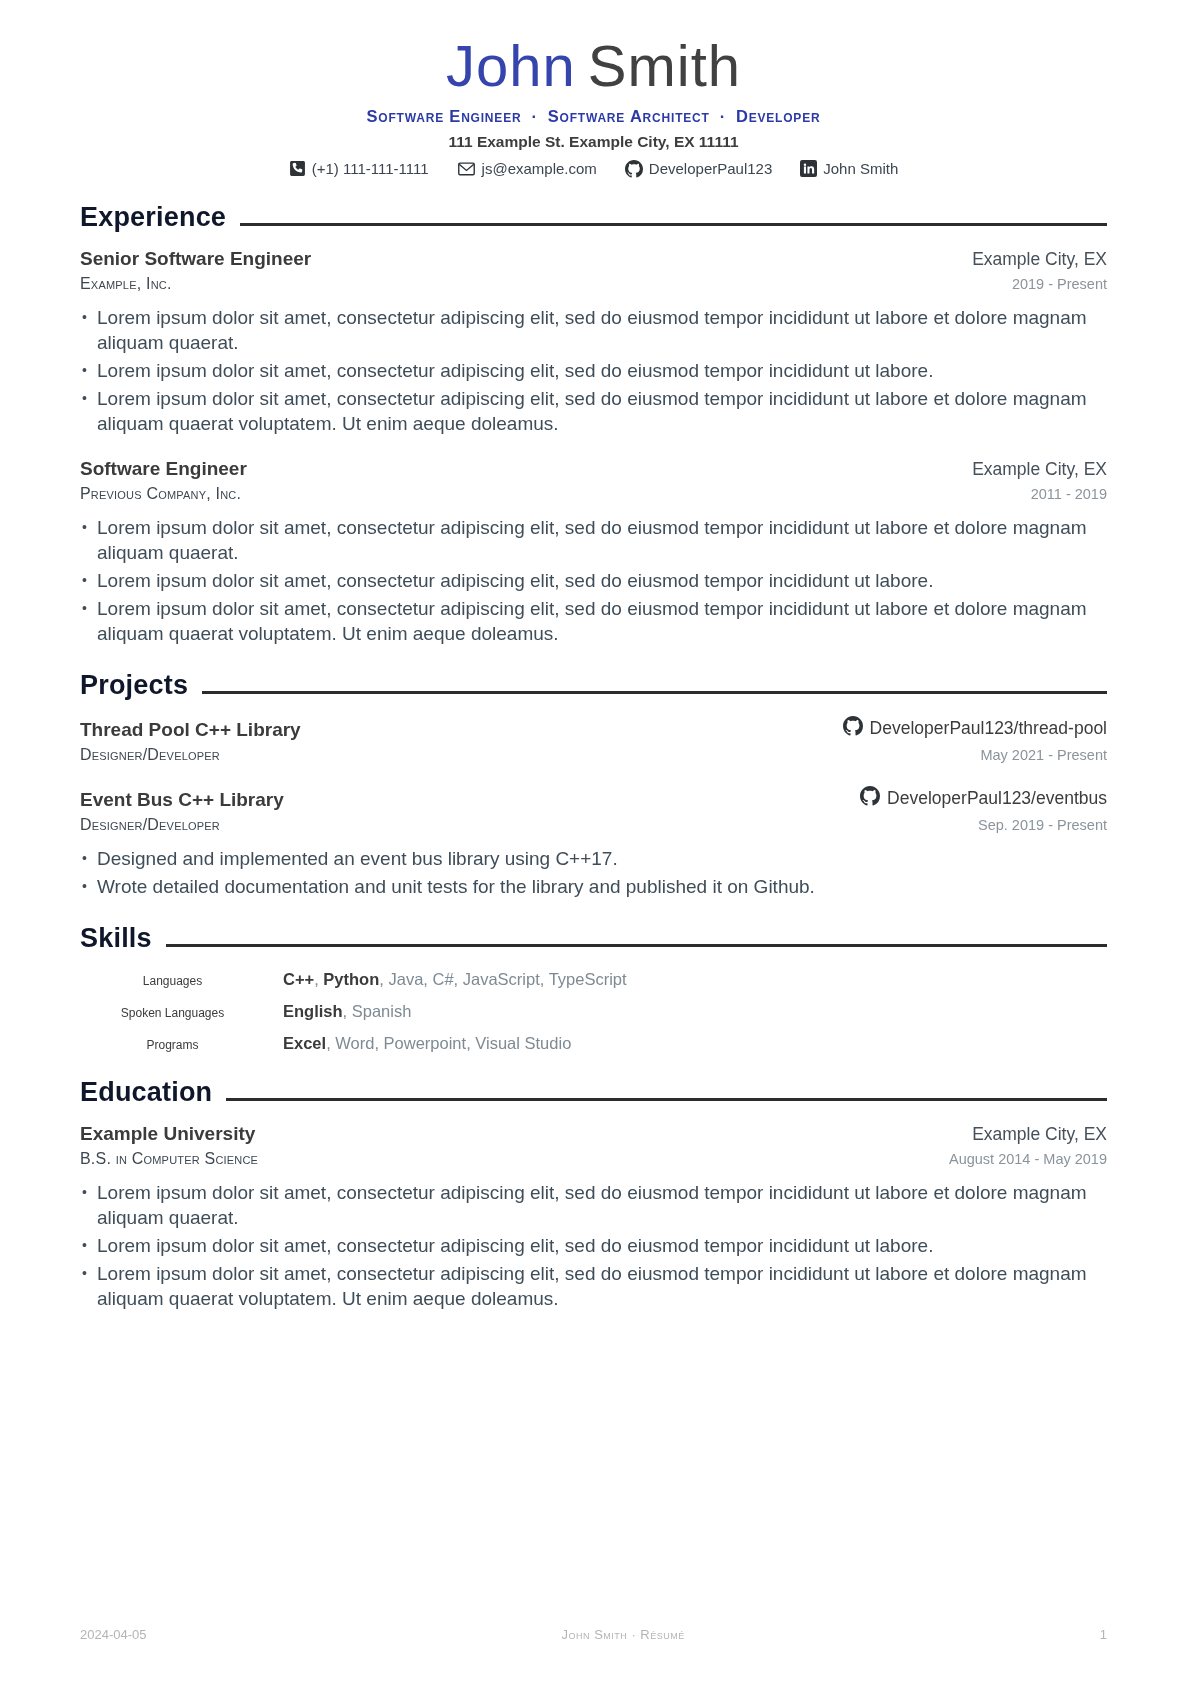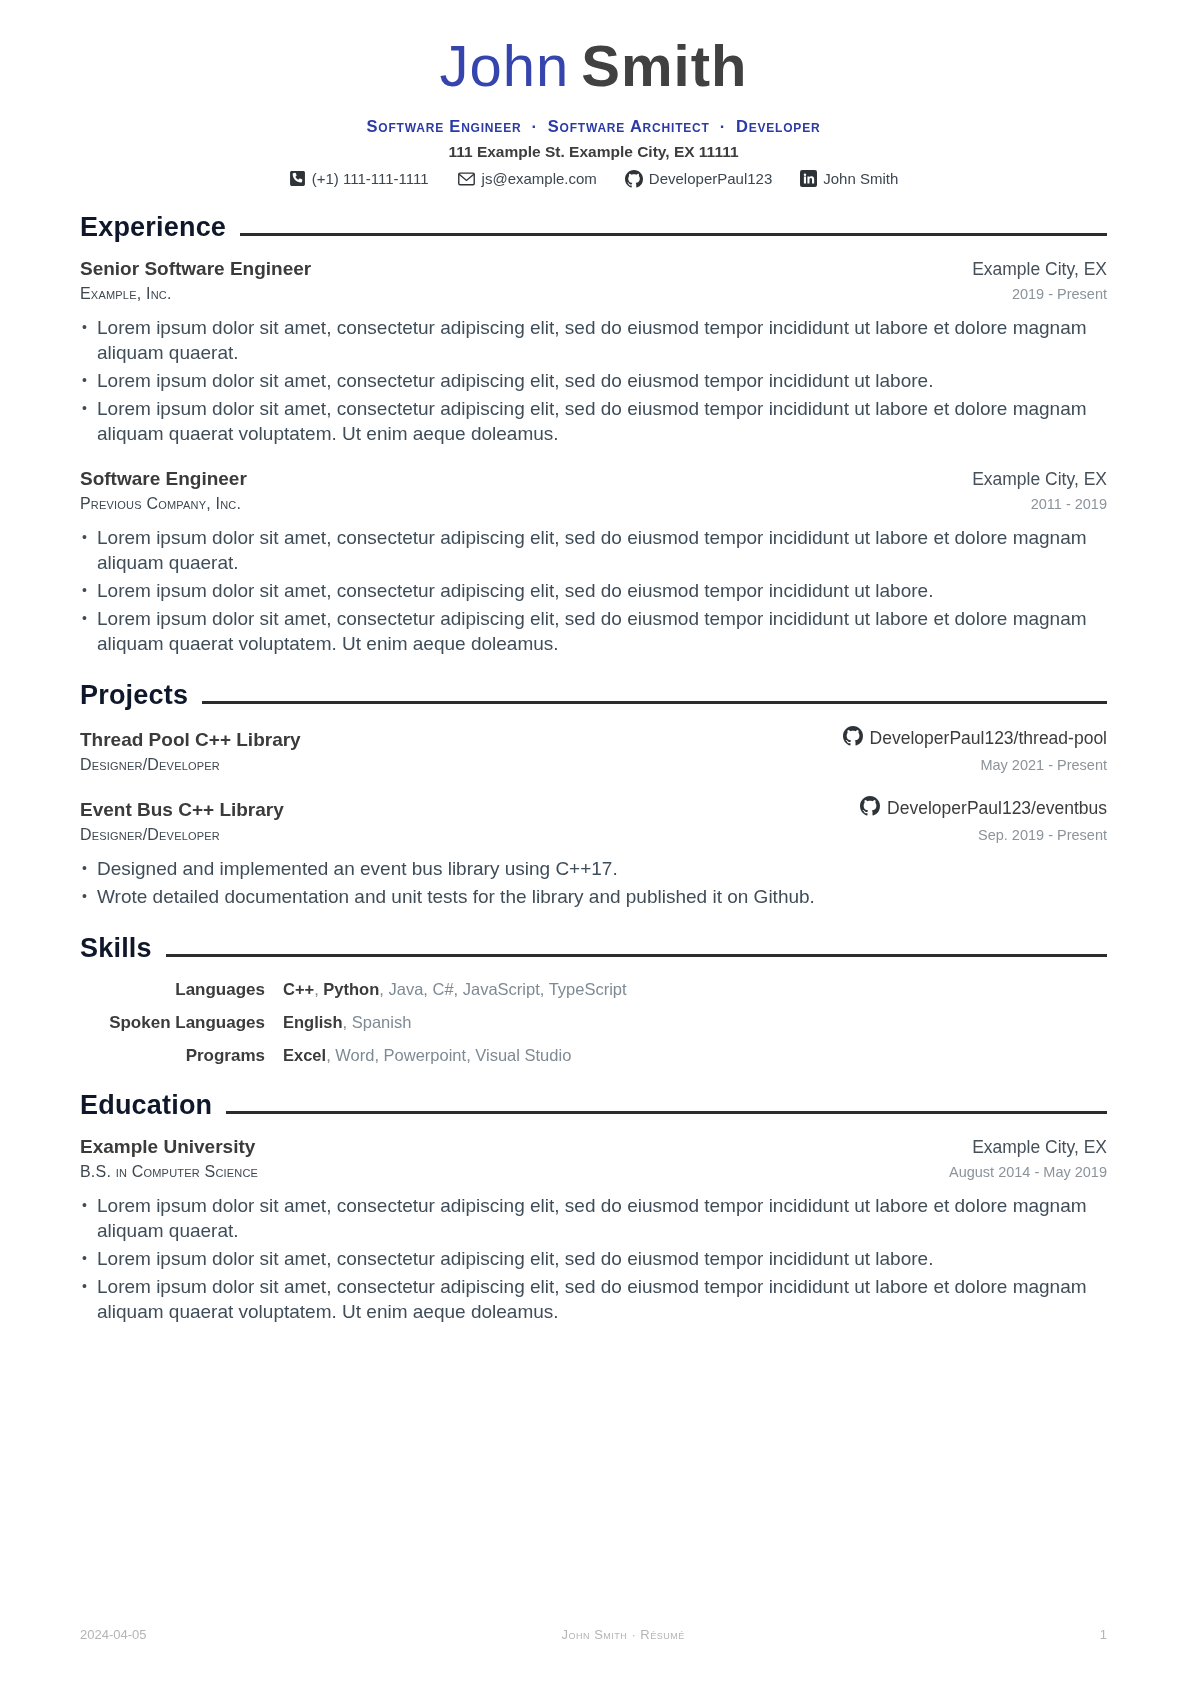--- a/index.html
+++ b/index.html
@@ -7,23 +7,23 @@
   body { font-family:"Liberation Sans","DejaVu Sans",sans-serif; }
   .page {
     position:relative; width:1191px; height:1684px; margin:0 auto;
     background:#ffffff; padding:36px 84px 0 80px; overflow:hidden;
     color:#3f4d59;
   }
   
   .hdr { text-align:center; }
   .name { font-size:58px; line-height:1.05; letter-spacing:1px; }
   .name .first { color:#3545ad; font-weight:300; }
-  .name .last  { color:#414141; font-weight:700; margin-left:12px; }
+  .name .last  { color:#414141; font-weight:400; margin-left:12px; }
   .titles {
-    margin-top:20px; color:#2b3aa6; font-size:16.5px; font-weight:600;
+    margin-top:10px; color:#2b3aa6; font-size:16.5px; font-weight:600;
     font-variant:small-caps; letter-spacing:0.8px;
   }
   .titles .sep { margin:0 10px; font-weight:700; }
   .address { margin-top:7px; font-size:15.5px; font-weight:700; color:#3d3d3d; }
   .contacts {
     margin-top:9px; display:flex; justify-content:center; align-items:center;
     gap:28px; font-size:15px; color:#3c4650;
   }
   .contact { display:inline-flex; align-items:center; gap:6px; color:#3c4650; text-decoration:none; }
   .contact svg { display:block; }
@@ -43,21 +43,21 @@
   .repo { display:inline-flex; align-items:center; gap:7px; font-size:17.5px; color:#3c3c3c; text-decoration:none; }
   ul.bullets { list-style:none; margin-top:12px; }
   ul.bullets li {
     position:relative; padding-left:17px; font-size:19px; line-height:25px;
     color:#3f4d59; margin-top:3px;
   }
   ul.bullets li::before { content:"•"; position:absolute; left:2px; top:0; font-size:14px; color:#3f4d59; }
   
   .skills-table { margin-top:16px; }
   .skill-row { display:flex; align-items:baseline; margin-top:13px; }
-  .skill-label { width:185px; text-align:right; font-weight:700; font-size:17px; color:#3b3b3b; flex:none; }
+  .skill-label { width:185px; text-align:center; font-weight:400; font-size:12px; color:#3b3b3b; flex:none; }
   .skill-value { margin-left:18px; font-size:16.5px; }
   .seg-bold { font-weight:700; color:#3b3b3b; }
   .seg-muted { color:#7e8a93; }
   
   .footer {
     position:absolute; left:80px; right:84px; bottom:42px;
     display:flex; justify-content:space-between; align-items:baseline;
     color:#b4b4b4; font-size:13px;
   }
   .footer .center { font-variant:small-caps; letter-spacing:0.5px; }

